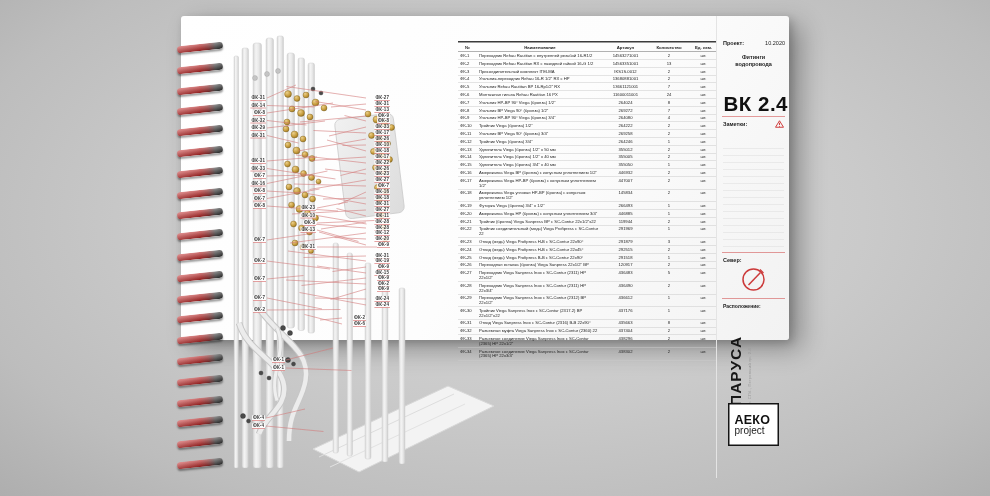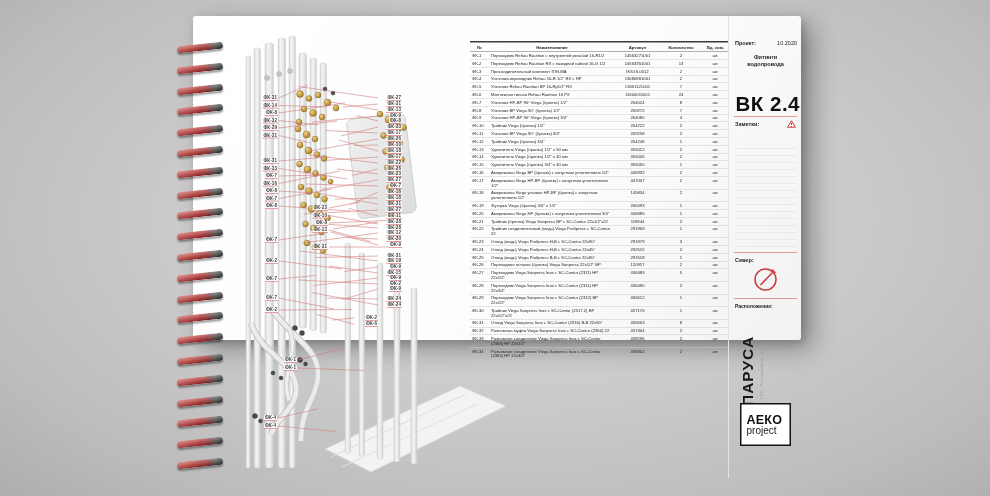--- a/index.html
+++ b/index.html
@@ -2,21 +2,21 @@
 <html><head>
 <meta charset="utf-8">
 <style>
   * { box-sizing: border-box; margin: 0; padding: 0; }
   html,body { width:990px; height:496px; overflow:hidden; }
   body { font-family:"Liberation Sans", sans-serif; background:#b9b9b9; }
   .stage { position:relative; width:990px; height:496px;
     background: radial-gradient(ellipse at 52% 44%, #d8d8d8 0%, #cacaca 48%, #bdbdbd 78%, #aeaeae 100%); }
 
   
-  .page { position:absolute; left:193px; top:16px; width:608px; height:324px;
+  .page { position:absolute; left:181px; top:16px; width:608px; height:324px;
     background: linear-gradient(125deg, #ffffff 0%, #fdfdfd 55%, #f2f2f2 100%);
     border-radius:3px;
     box-shadow: 12px 9px 26px rgba(0,0,0,.32), 3px 3px 8px rgba(0,0,0,.18); z-index:1; }
 
   
   .coils { position:absolute; left:0; top:0; width:990px; height:496px; z-index:4; pointer-events:none; }
   .coil { position:absolute; left:177px; width:46px; height:7px; border-radius:4px;
     background:
       linear-gradient(180deg, rgba(255,255,255,.40), rgba(0,0,0,.22)),
       linear-gradient(90deg, #d25050 0%, #b42222 52%, #8c2a2a 68%, #464646 84%, #262626 100%);

